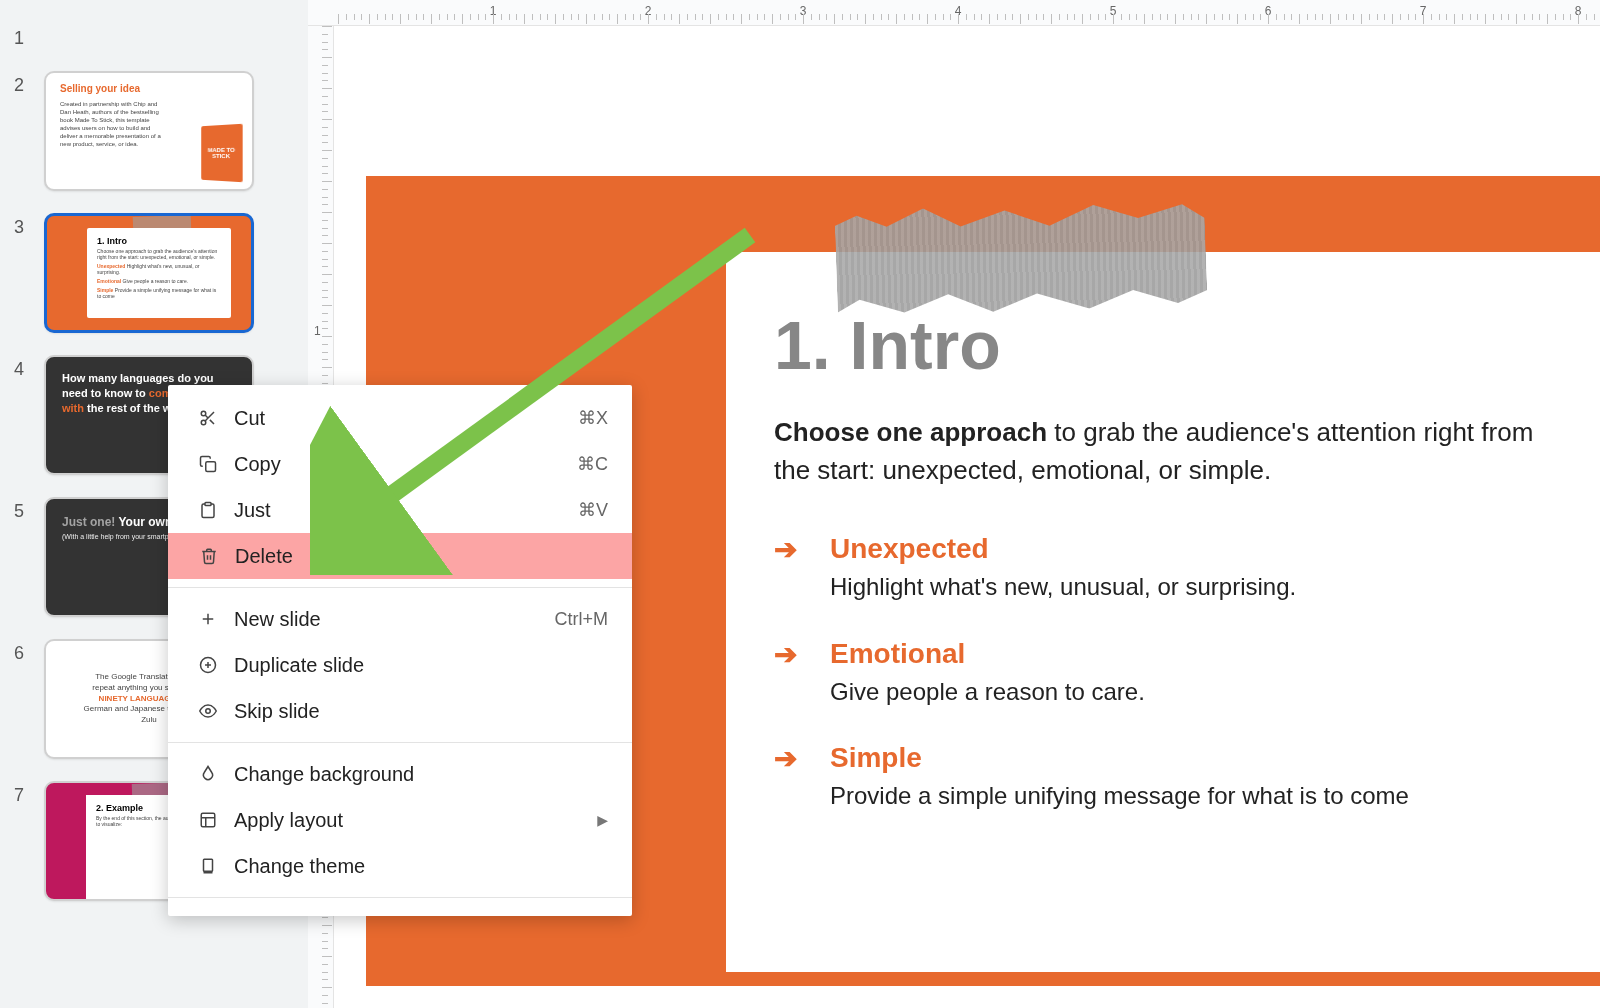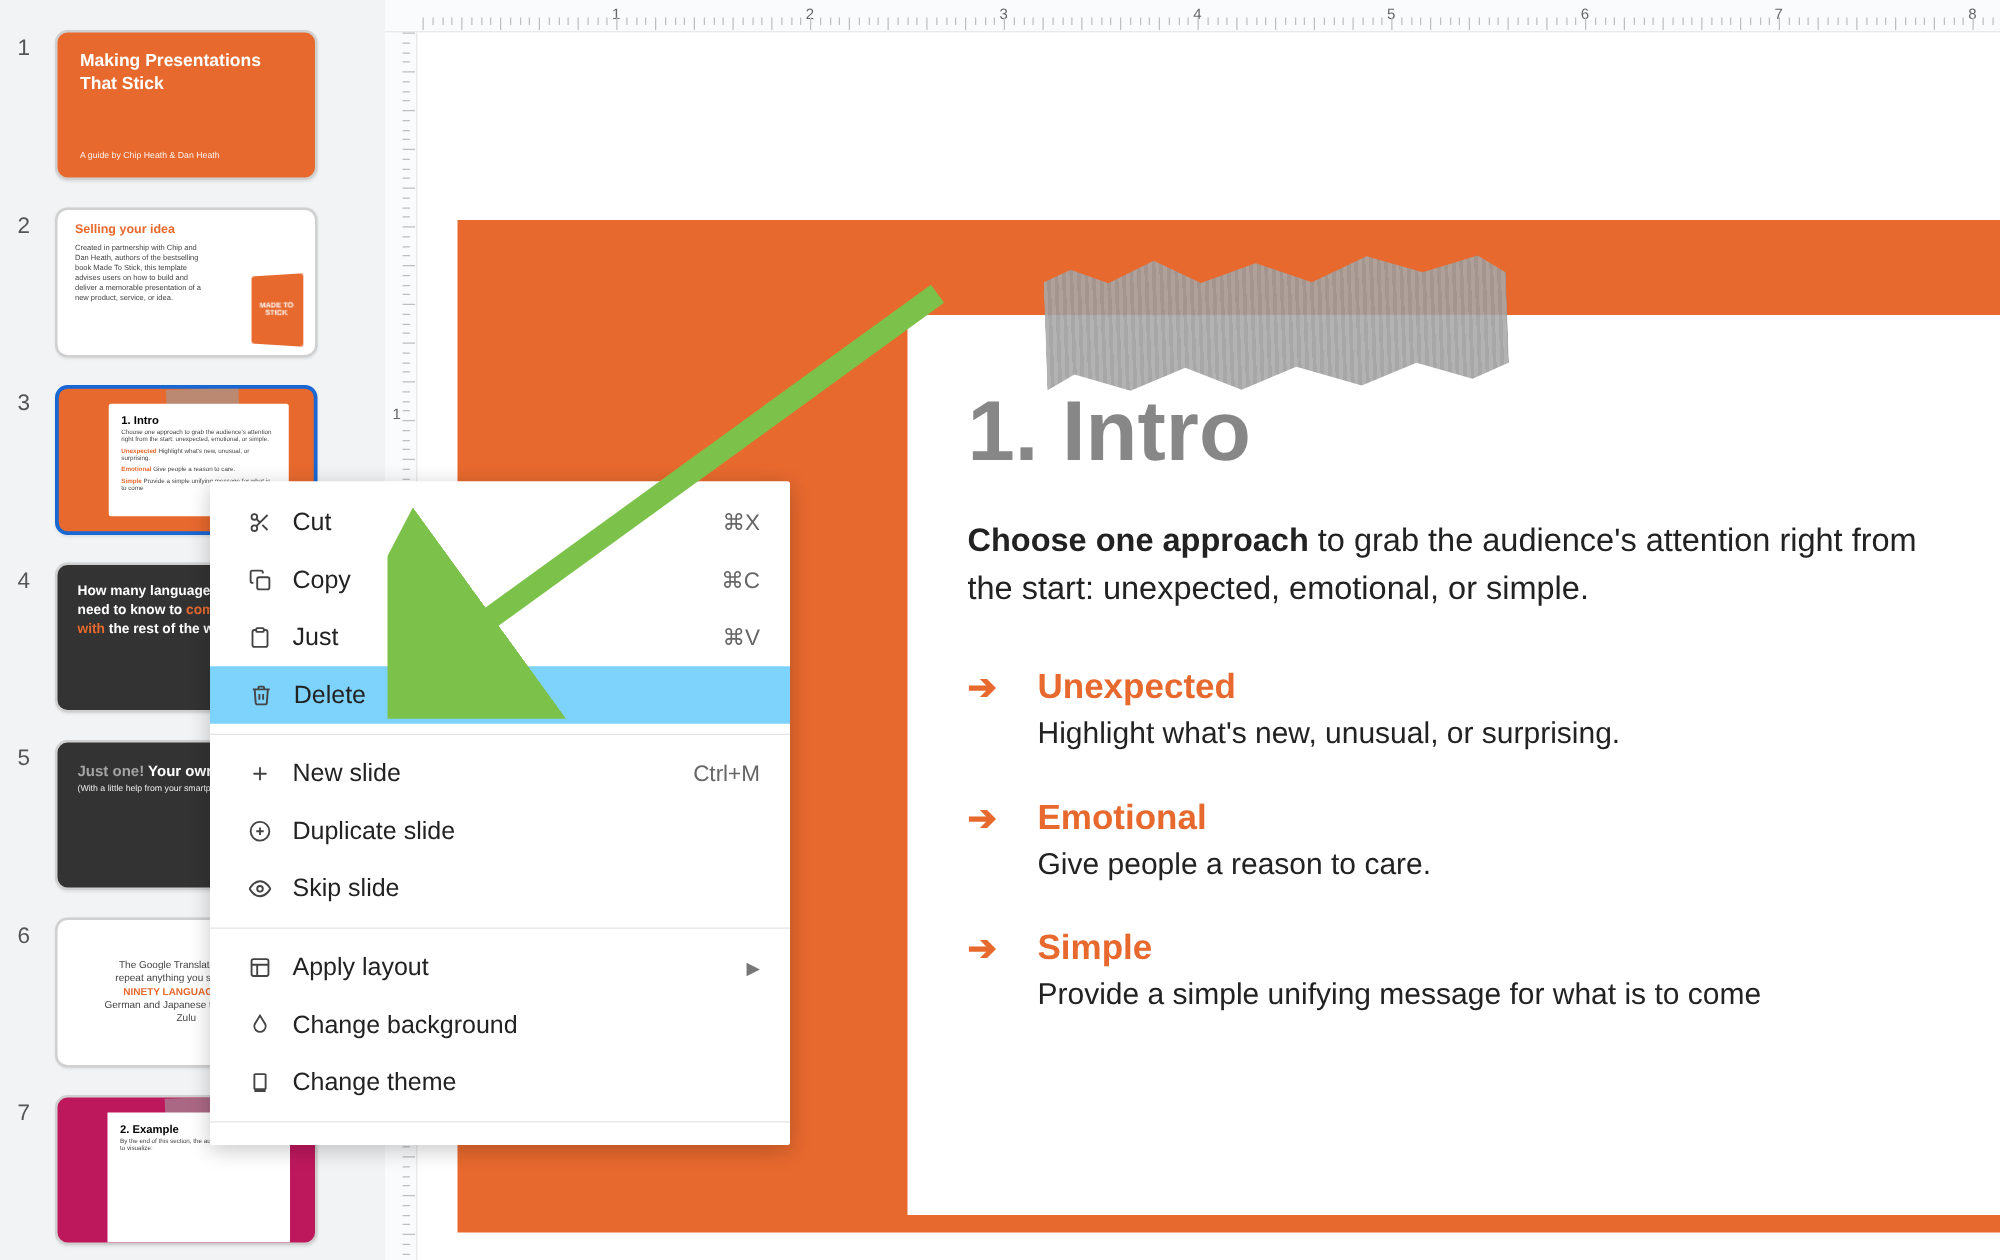--- a/index.html
+++ b/index.html
@@ -147,41 +147,37 @@
 
     
     .context-menu{
       position:absolute; left:168px; top:385px; width:464px;
       background:#fff; border-radius:2px;
       box-shadow:0 4px 18px rgba(0,0,0,.22);
       font-size:20px; color:#222; padding:10px 0;
       z-index:50;
     }
     .menu-item{display:flex;align-items:center;height:46px;padding:0 24px;cursor:pointer;}
-    .menu-item.highlight{background:#7dd3fc;padding-left:25px;}
+    .menu-item.highlight{background:#fca5a5;padding-left:25px;}
     .menu-item .icon{width:32px;display:flex;justify-content:center;font-size:20px;color:#444;}
     .menu-item .label{flex:1;margin-left:10px;}
     .menu-item .shortcut{color:#666;font-size:18px;}
     .menu-item .sub-arrow{color:#777;font-size:14px;}
     .menu-separator{height:1px;background:#e3e3e3;margin:8px 0;}
 
     
     .big-arrow{position:absolute;left:310px;top:215px;z-index:60;pointer-events:none;}
   </style>
 </head>
 <body>
 
 <div class="slide-panel">
 
   <div class="thumb-row">
     <div class="thumb-num">1</div>
-    <div class="thumb t1">
-      <div class="title">Making Presentations That Stick</div>
-      <div class="sub">A guide by Chip Heath &amp; Dan Heath</div>
-    </div>
   </div>
 
   <div class="thumb-row">
     <div class="thumb-num">2</div>
     <div class="thumb t2">
       <div class="thumb-inner">
         <div class="h">Selling your idea</div>
         <div class="body">Created in partnership with Chip and Dan Heath, authors of the bestselling book Made To Stick, this template advises users on how to build and deliver a memorable presentation of a new product, service, or idea.</div>
       </div>
       <div class="book">MADE TO STICK</div>
@@ -661,35 +657,35 @@
           <path d="M1 12s4-8 11-8 11 8 11 8-4 8-11 8-11-8-11-8z"></path>
           <circle cx="12" cy="12" r="3"></circle>
         </svg>
     </span>
     <span class="label">Skip slide</span>
   </div>
   <div class="menu-separator"></div>
   <div class="menu-item">
     <span class="icon">
       <svg width="18" height="18" viewBox="0 0 24 24" fill="none" stroke="#444" stroke-width="2">
+          <path d="M12 2l5 8a6 6 0 1 1-10 0l5-8z"></path>
+        </svg>
+    </span>
+    <span class="label">Change background</span>
+  </div>
+  <div class="menu-item">
+    <span class="icon">
+      <svg width="18" height="18" viewBox="0 0 24 24" fill="none" stroke="#444" stroke-width="2">
           <rect x="3" y="3" width="18" height="18" rx="2"></rect>
           <line x1="3" y1="9" x2="21" y2="9"></line>
           <line x1="9" y1="21" x2="9" y2="9"></line>
         </svg>
     </span>
     <span class="label">Apply layout</span>
     <span class="sub-arrow">▶</span>
-  </div>
-  <div class="menu-item">
-    <span class="icon">
-      <svg width="18" height="18" viewBox="0 0 24 24" fill="none" stroke="#444" stroke-width="2">
-          <path d="M12 2l5 8a6 6 0 1 1-10 0l5-8z"></path>
-        </svg>
-    </span>
-    <span class="label">Change background</span>
   </div>
   <div class="menu-item">
     <span class="icon">
       <svg width="18" height="18" viewBox="0 0 24 24" fill="none" stroke="#444" stroke-width="2">
           <rect x="6" y="3" width="12" height="16" rx="1"></rect>
           <line x1="6" y1="21" x2="18" y2="21"></line>
         </svg>
     </span>
     <span class="label">Change theme</span>
   </div>

